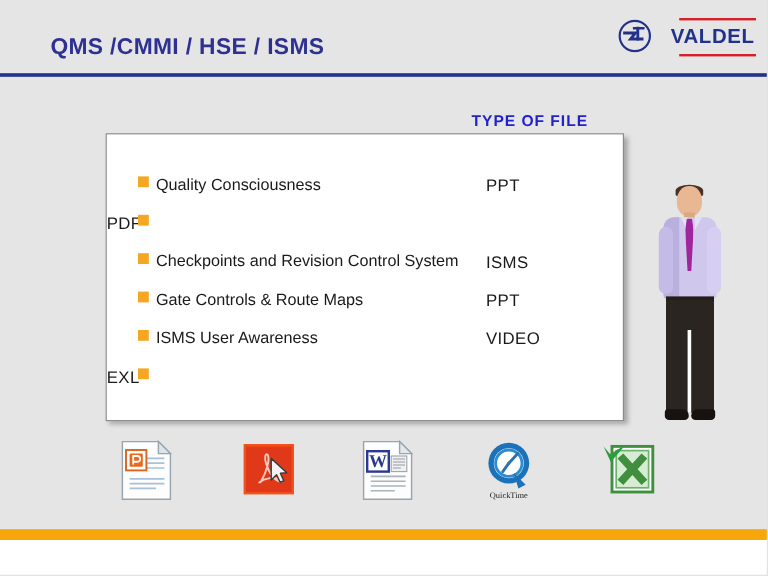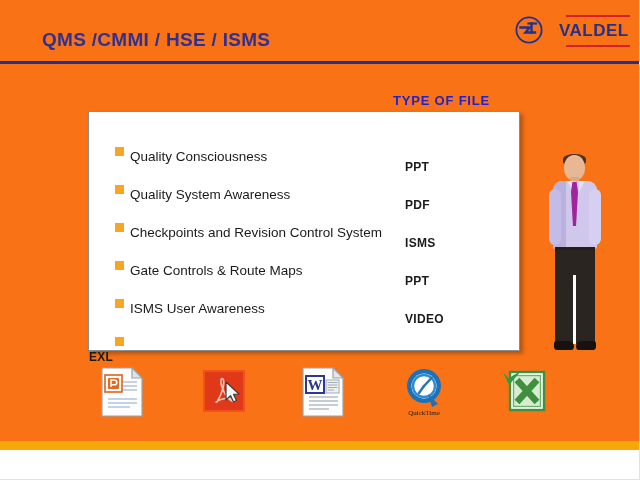--- a/index.html
+++ b/index.html
@@ -13,21 +13,21 @@
     height: 480px;
     overflow: hidden;
     font-family: "Liberation Sans", sans-serif;
   }
 
   
   #slide {
     position: relative;
     width: 640px;
     height: 480px;
-    background: #f97316;
+    background: #e5e5e5;
     box-sizing: border-box;
     border-right: 1px solid #e2e2e2;
     border-bottom: 1px solid #e2e2e2;
     overflow: hidden;
   }
 
   
   #slide-title {
     position: absolute;
     left: 42px;
@@ -130,25 +130,24 @@
     flex: none;
   }
   .row-label {
     margin-left: 41px;
     width: 275px;
     font-size: 13.5px;
     color: #1a1a1a;
     line-height: 16px;
   }
   .row-type {
-    font-size: 12px;
-    font-weight: bold;
+    font-size: 14px;
+    font-weight: normal;
     color: #1a1a1a;
     letter-spacing: 0.3px;
-    margin-top: 20px;
   }
 
   
   #person {
     position: absolute;
     left: 536px;
     top: 155px;
     width: 78px;
     height: 204px;
     z-index: 6;
@@ -302,21 +301,20 @@
     <div id="row-list">
 
       <div class="row">
         <span class="bullet"></span>
         <span class="row-label">Quality Consciousness</span>
         <span class="row-type">PPT</span>
       </div>
 
       <div class="row">
         <span class="bullet"></span>
-        <span class="row-label">Quality System Awareness</span>
         <span class="row-type">PDF</span>
       </div>
 
       <div class="row">
         <span class="bullet"></span>
         <span class="row-label">Checkpoints and Revision Control System</span>
         <span class="row-type">ISMS</span>
       </div>
 
       <div class="row">

